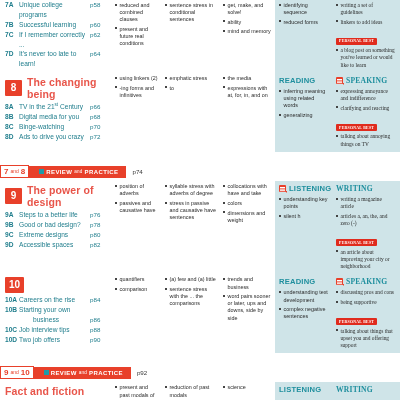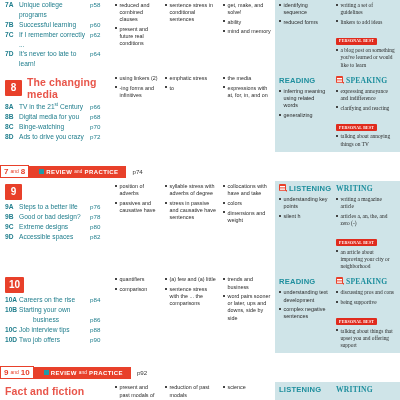--- a/index.html
+++ b/index.html
@@ -59,21 +59,21 @@
   ul.bl li{
     position:relative;padding-left:4.5px;margin:0 0 2.5px 0;
     font-size:5.4px;line-height:1.32;color:#2b2b2b;
   }
   ul.bl li:before{
     content:"";position:absolute;left:0;top:1.6px;
     width:2px;height:2px;background:#444;
   }
 
   
-  .skill-head{display:flex;gap:3px;margin:1px 0 3px 0;}
+  .skill-head{display:flex;align-items:center;gap:3px;margin:1px 0 3px 0;}
   .skill-title{font-size:7.6px;font-weight:bold;letter-spacing:.2px;color:#1f8f9e;}
   .skill-title.spk{color:#1f8f9e;}
   .ico{
     width:7px;height:7px;background:#e8402a;border-radius:1px;position:relative;
     display:inline-block;flex:0 0 7px;
   }
   .ico:before{
     content:"";position:absolute;left:1.2px;top:1.4px;width:4.6px;height:1px;
     background:#fff;box-shadow:0 1.6px 0 #fff,0 3.2px 0 #fff;
   }
@@ -150,21 +150,21 @@
       <ul class="bl">
         <li>a blog post on something you've learned or would like to learn</li>
       </ul>
     </div>
   </div>
 
   <div class="row">
     <div class="col c-units">
       <div class="unit-head">
         <span class="unit-num">8</span>
-        <span class="unit-title">The changing media</span>
+        <span class="unit-title">The changing being</span>
       </div>
       <div class="unit-item">
         <span class="ui-code">8A</span>
         <span class="ui-label"><span>TV in the 21</span><span class="sup">st</span><span> Century</span></span>
         <span class="ui-page">p66</span>
       </div>
       <div class="unit-item">
         <span class="ui-code">8B</span>
         <span class="ui-label">Digital media for you</span>
         <span class="ui-page">p68</span>
@@ -244,20 +244,21 @@
       <span class="sm">and</span>
       <span>PRACTICE</span>
     </div>
     <span class="rv-page">p74</span>
   </div>
 
   <div class="row">
     <div class="col c-units">
       <div class="unit-head">
         <span class="unit-num">9</span>
+        <span class="unit-title">The power of design</span>
       </div>
       <div class="unit-item">
         <span class="ui-code">9A</span>
         <span class="ui-label">Steps to a better life</span>
         <span class="ui-page">p76</span>
       </div>
       <div class="unit-item">
         <span class="ui-code">9B</span>
         <span class="ui-label">Good or bad design?</span>
         <span class="ui-page">p78</span>

